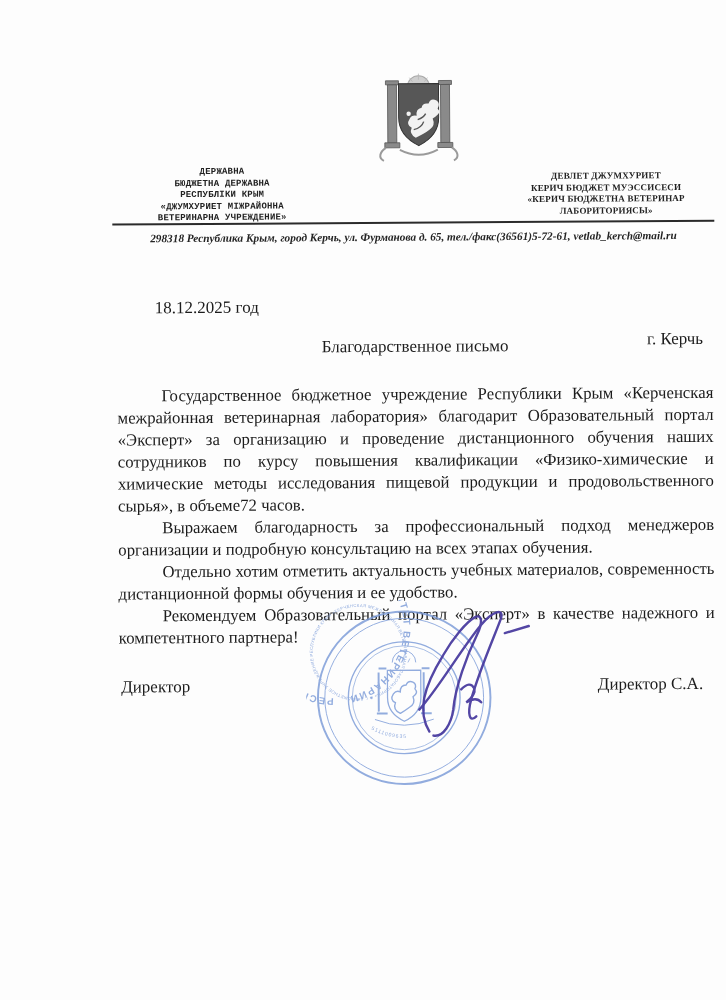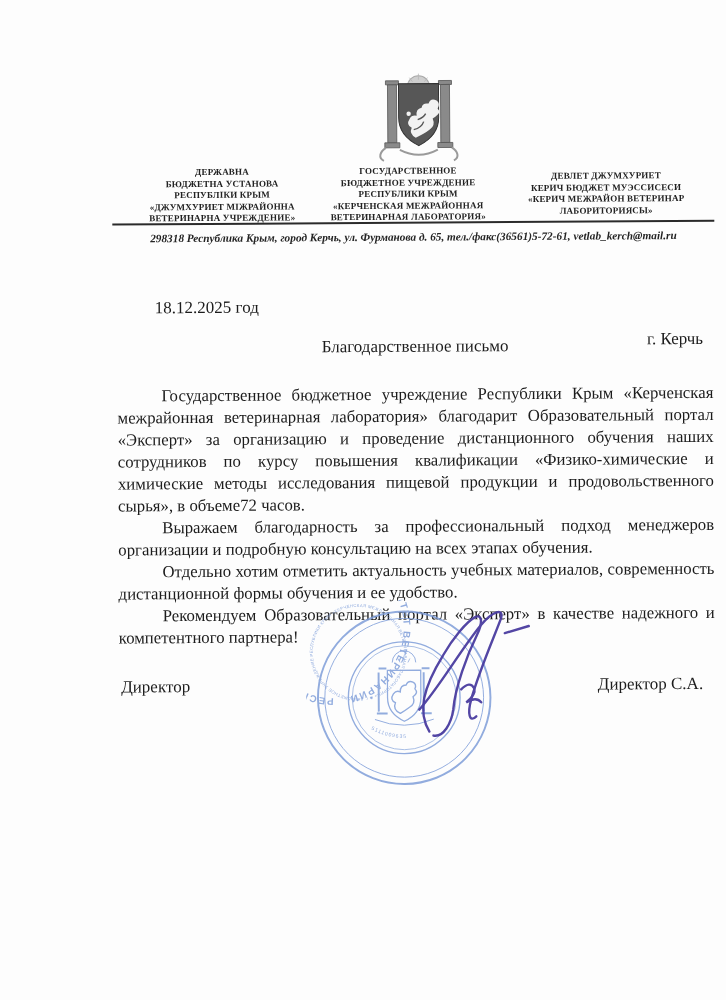--- a/index.html
+++ b/index.html
@@ -7,21 +7,21 @@
     position:relative;width:726px;height:1000px;margin:0 auto;
     background:#fdfdfd;overflow:hidden;
     font-family:"Liberation Serif", serif;color:#1c1c1c;
   }
   .tilt{position:absolute;left:0;top:0;width:726px;height:1000px;transform:rotate(-0.35deg);transform-origin:50% 50%;}
 
   .arms-top{position:absolute;left:376px;top:70px;width:90px;height:95px;}
 
   .org-col{position:absolute;top:166px;font-weight:bold;font-size:9px;line-height:11.5px;
            text-align:center;letter-spacing:.2px;color:#222;}
-  .org-uk{left:124px;width:200px;}
+  .org-uk{left:124px;width:200px;font-family:Liberation Mono, monospace;}
   .org-ru{left:310px;width:200px;}
   .org-tat{left:506px;width:204px;padding-top:6px;}
 
   .rule{position:absolute;left:114px;top:222px;width:602px;height:2px;background:#2a2a2a;}
 
   .address{position:absolute;left:114px;top:231px;width:602px;text-align:center;
            font-size:11.3px;font-weight:bold;font-style:italic;color:#242424;}
 
   .date-row{position:absolute;left:118px;top:279px;width:596px;font-size:17px;}
   .date{position:absolute;left:38px;top:18px;}
@@ -66,36 +66,29 @@
 
       <path d="M 25,14 L 65,14 L 65,48 Q 65,66 45,76 Q 25,66 25,48 Z" fill="#575757" stroke="#333" stroke-width="1"></path>
 
       <path d="M 42,68 q -7,-4 -4,-10 q -6,-3 -2,-9 q 2,-4 7,-3 q -1,-7 5,-8 q 1,-5 7,-4 q 2,-6 8,-3 q 4,3 1,8 q 4,4 -2,8 l -3,2 q 3,7 -3,11 q -5,4 -14,8 z" fill="#f2f2f2"></path>
       <circle cx="35" cy="44" r="2.2" fill="#f2f2f2"></circle>
       <path d="M 40,60 q 8,-2 10,-8 M 44,50 q 6,-2 8,-6" stroke="#575757" stroke-width="1.4" fill="none"></path>
     </svg>
 
     <div class="org-col org-uk">
       <div>ДЕРЖАВНА</div>
-      <div>БЮДЖЕТНА УСТАНОВА</div>
+      <div>БЮДЖЕТНА ДЕРЖАВНА</div>
       <div>РЕСПУБЛІКИ КРЫМ</div>
       <div>«ДЖУМХУРИЕТ МІЖРАЙОННА</div>
       <div>ВЕТЕРИНАРНА УЧРЕЖДЕНИЕ»</div>
     </div>
-    <div class="org-col org-ru">
-      <div>ГОСУДАРСТВЕННОЕ</div>
-      <div>БЮДЖЕТНОЕ УЧРЕЖДЕНИЕ</div>
-      <div>РЕСПУБЛИКИ КРЫМ</div>
-      <div>«КЕРЧЕНСКАЯ МЕЖРАЙОННАЯ</div>
-      <div>ВЕТЕРИНАРНАЯ ЛАБОРАТОРИЯ»</div>
-    </div>
     <div class="org-col org-tat">
       <div>ДЕВЛЕТ ДЖУМХУРИЕТ</div>
       <div>КЕРИЧ БЮДЖЕТ МУЭССИСЕСИ</div>
-      <div>«КЕРИЧ МЕЖРАЙОН ВЕТЕРИНАР</div>
+      <div>«КЕРИЧ БЮДЖЕТНА ВЕТЕРИНАР</div>
       <div>ЛАБОРИТОРИЯСЫ»</div>
     </div>
 
     <div class="rule"></div>
 
     <div class="address">298318  Республика Крым, город Керчь, ул. Фурманова д. 65, тел./факс(36561)5-72-61, vetlab_kerch@mail.ru</div>
 
     <div class="date-row">
       <span class="date">18.12.2025 год</span>
       <span class="city">г. Керчь</span>

